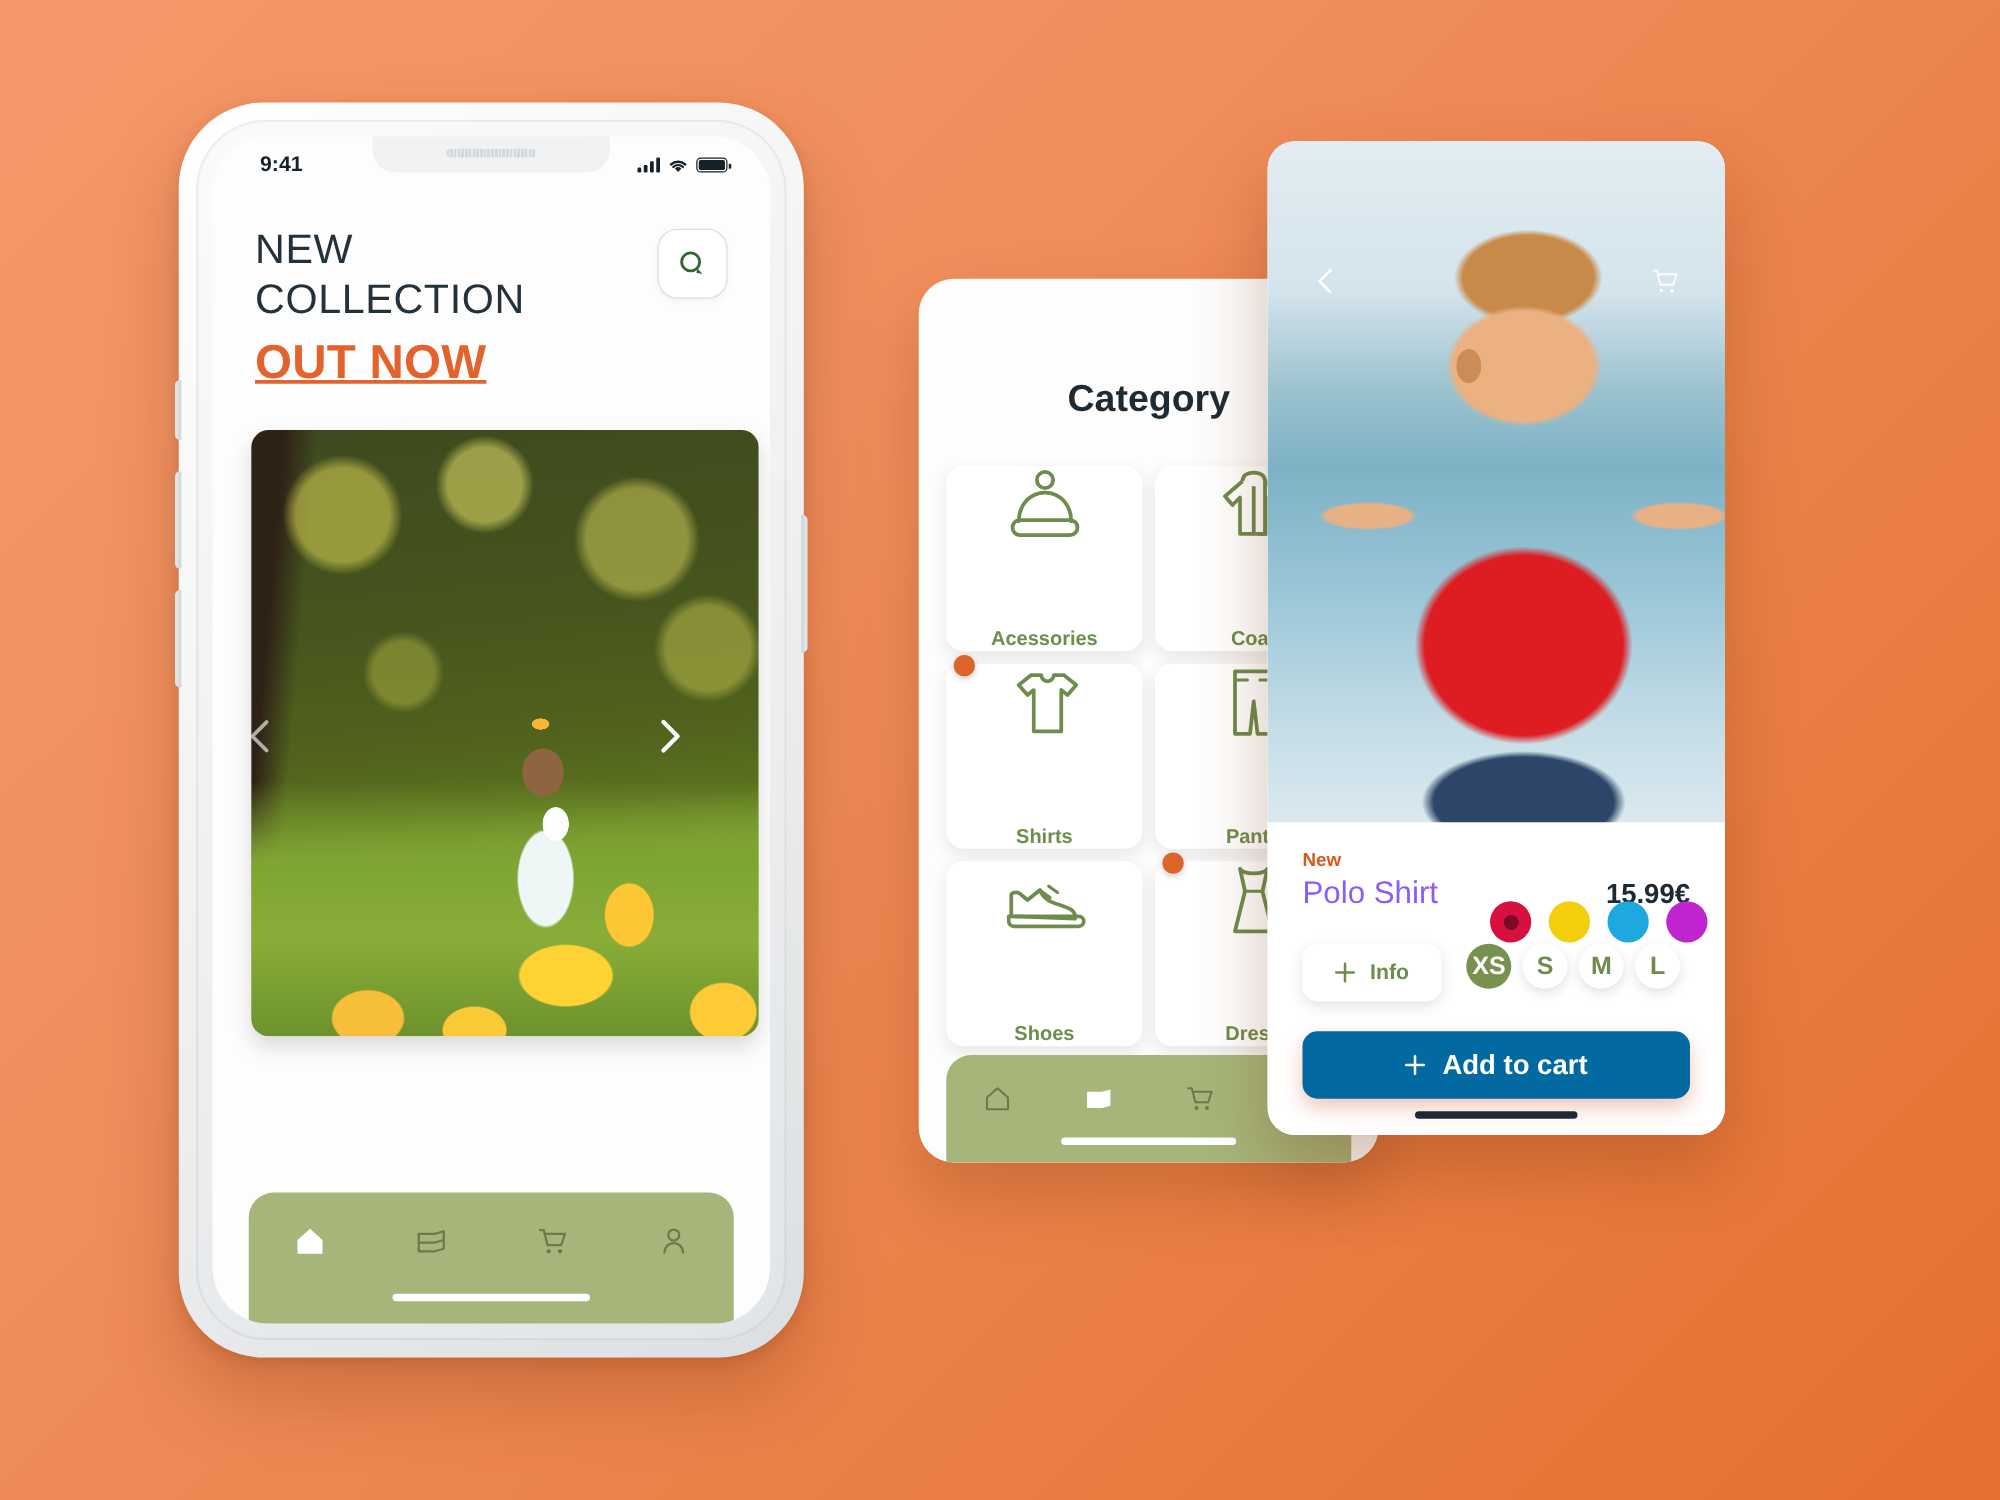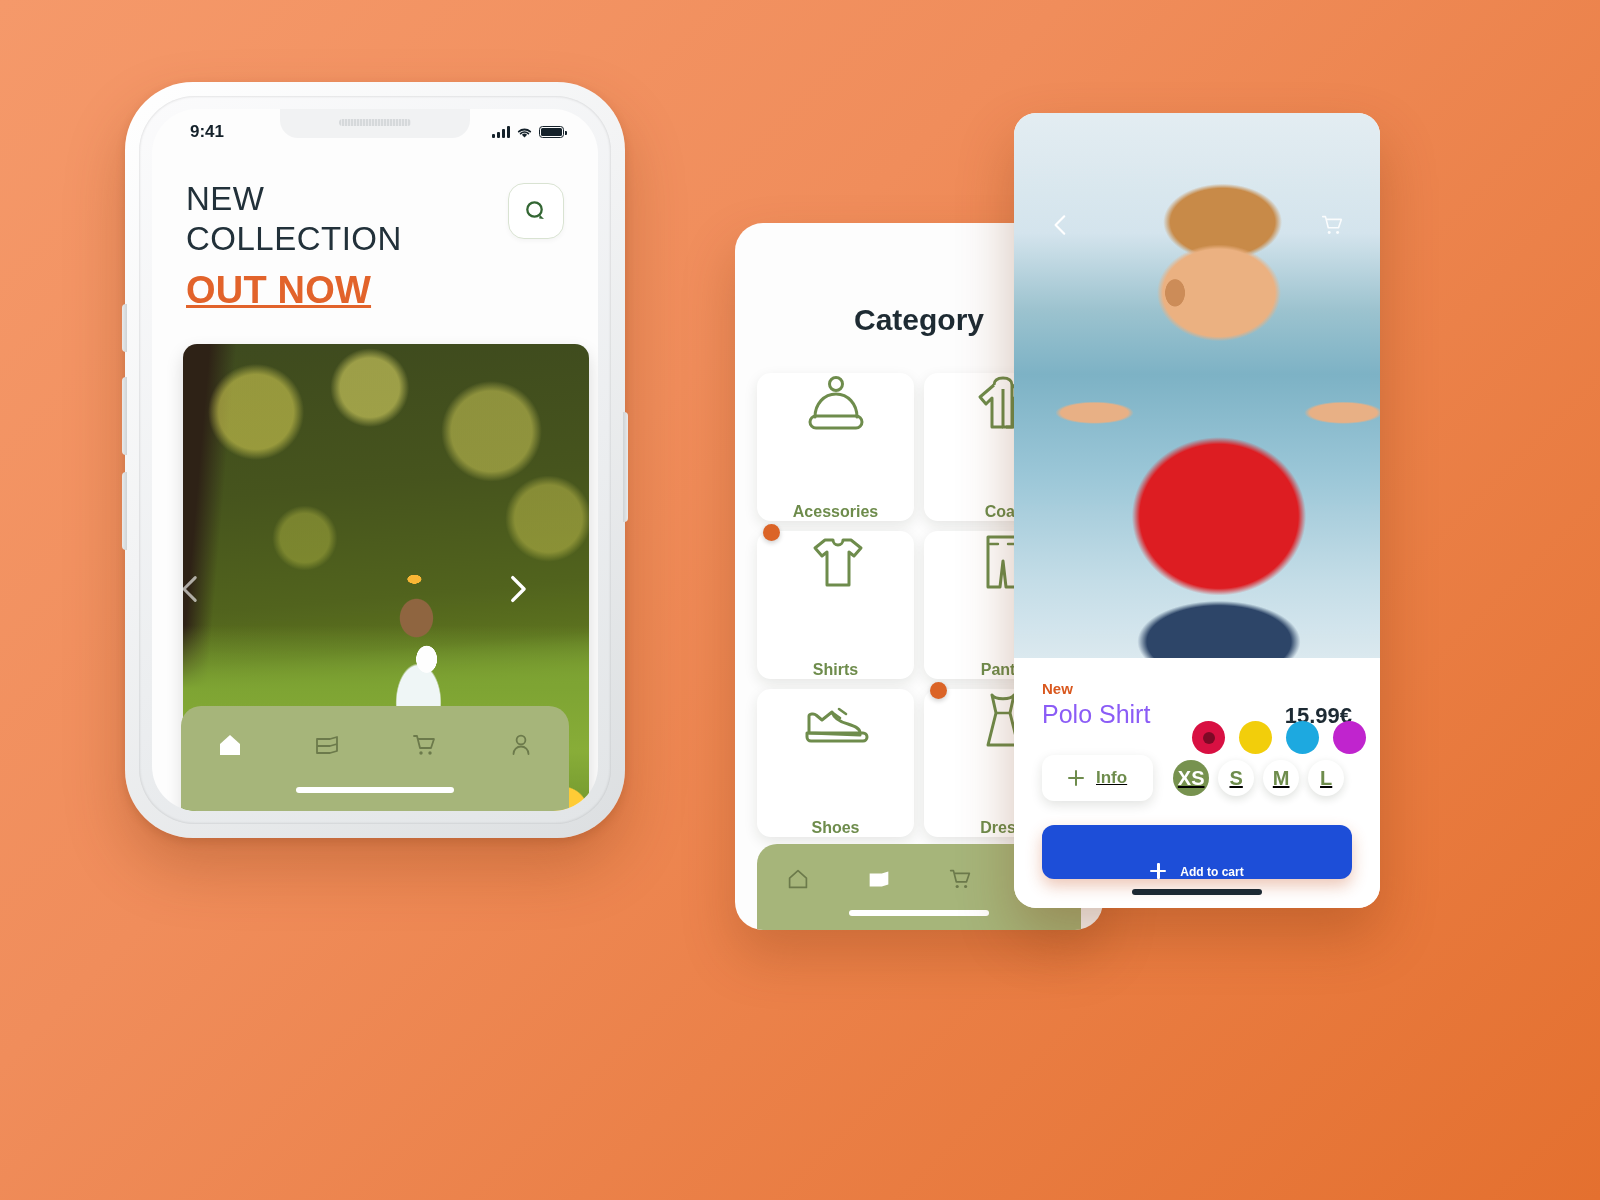--- a/index.html
+++ b/index.html
@@ -9,24 +9,24 @@
     height: 1200px;
     overflow: hidden;
     font-family: "Liberation Sans", sans-serif;
     background: linear-gradient(135deg, #F5996A 0%, #F08D5B 38%, #E4702F 100%);
     position: relative;
   }
 
   
   #phone1 {
     position: absolute;
-    left: 125px;
+    left: 143px;
     top: 82px;
     width: 500px;
-    height: 756px;
+    height: 1004px;
     border-radius: 68px;
     background: linear-gradient(140deg, #ffffff 0%, #f2f3f4 42%, #dcdfe1 100%);
     box-shadow: 0 30px 60px rgba(120, 50, 10, .28), 0 4px 10px rgba(120,50,10,.18);
     padding: 14px;
   }
   #phone1 .bezel {
     width: 100%; height: 100%;
     border-radius: 56px;
     background: linear-gradient(150deg,#fbfbfc 0%,#eceef0 60%,#e2e5e7 100%);
     padding: 13px;
@@ -217,39 +217,39 @@
     width: 12px; height: 12px; border-radius:50%; background: rgba(0,0,0,.42);
   }
   .prod-sheet {
     position:absolute; left:0; right:0; top: 545px; bottom: 0;
     background:#fff; padding: 22px 28px 0;
   }
   .prod-new { font-size: 15px; color:#D9581E; font-weight:600; }
   .prod-row { display:flex; justify-content:space-between; align-items:baseline; margin-top: 3px; }
   .prod-name { font-size: 25px; color:#8b5cf6; font-weight:400; }
   .prod-price { font-size: 22px; color:#1d2a33; font-weight:600; }
-  .prod-controls { display:flex; align-items:center; margin-top: 26px; gap: 14px; text-decoration: underline; }
+  .prod-controls { display:flex; margin-top: 26px; gap: 14px; }
   .info-btn {
     display:flex; align-items:center; gap: 12px;
     background:#fff; border-radius: 12px; padding: 13px 26px;
     box-shadow: 0 4px 12px rgba(30,40,20,.13);
     font-size: 17px; color:#6E8C4C; font-weight:600;
   }
   .sizes { display:flex; gap: 9px; margin-left: 6px; }
   .size {
     width: 36px; height: 36px; border-radius:50%; background:#fff;
     display:flex; align-items:center; justify-content:center;
     font-size: 20px; font-weight:700; color:#6E8C4C;
     box-shadow: 0 3px 9px rgba(30,40,20,.14);
   }
   .size.sel { background:#77924F; color:#fff; box-shadow:none; }
   .addcart {
-    margin-top: 24px; height: 54px; border-radius: 12px; background:#1d4ed8;
-    display:flex; align-items:flex-end; justify-content:center; gap: 14px;
-    color:#fff; font-size: 12px; font-weight:700;
+    margin-top: 24px; height: 54px; border-radius: 12px; background:#0369a1;
+    display:flex; align-items:center; justify-content:center; gap: 14px;
+    color:#fff; font-size: 22px; font-weight:700;
     box-shadow: 0 7px 16px rgba(200,80,30,.32);
   }
   .prod-home-ind {
     position:absolute; left:50%; transform:translateX(-50%); bottom: 13px;
     width: 130px; height: 6px; border-radius: 3px; background:#1d2a33;
   }
   .plus { display:inline-block; position:relative; width:16px; height:16px; }
   .plus::before, .plus::after { content:''; position:absolute; background: currentColor; border-radius:1px; }
   .plus::before { left:0; top:7px; width:16px; height:2.4px; }
   .plus::after { top:0; left:7px; height:16px; width:2.4px; }

